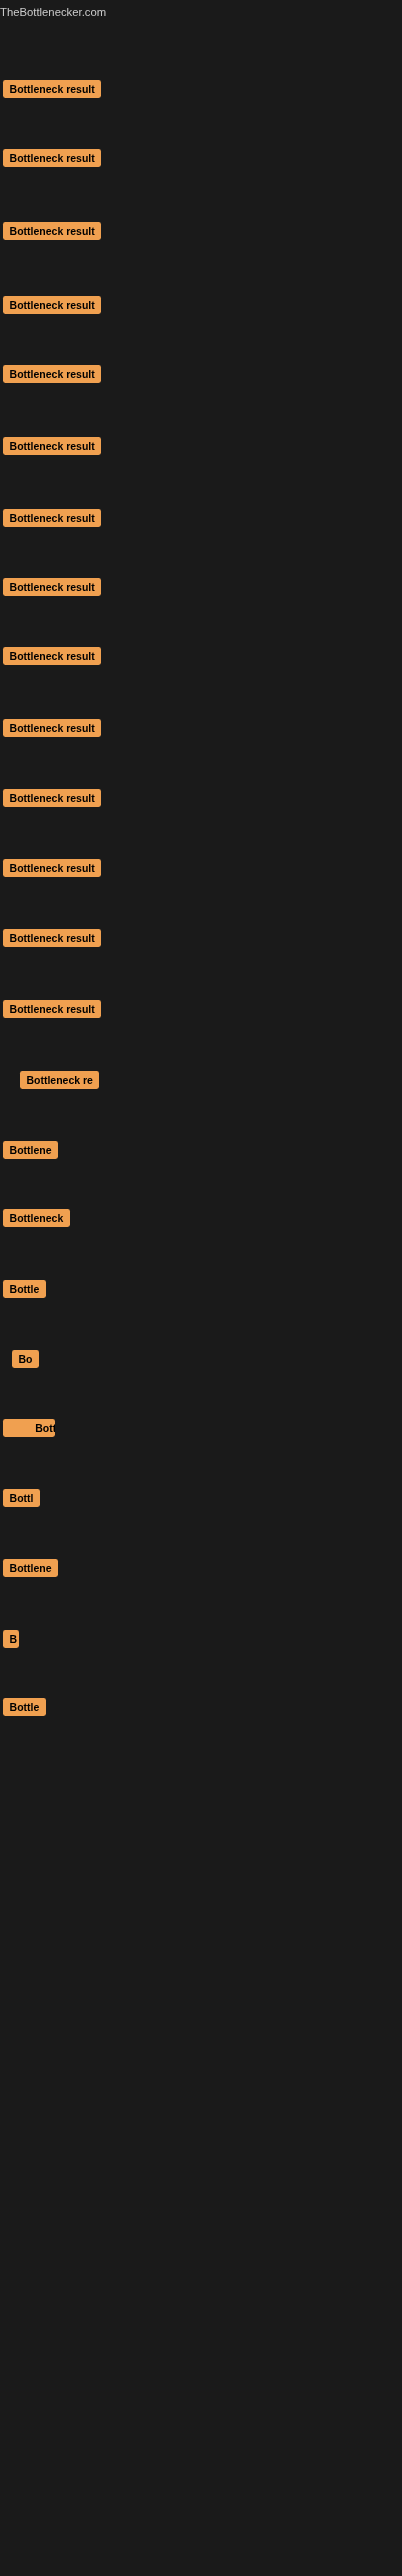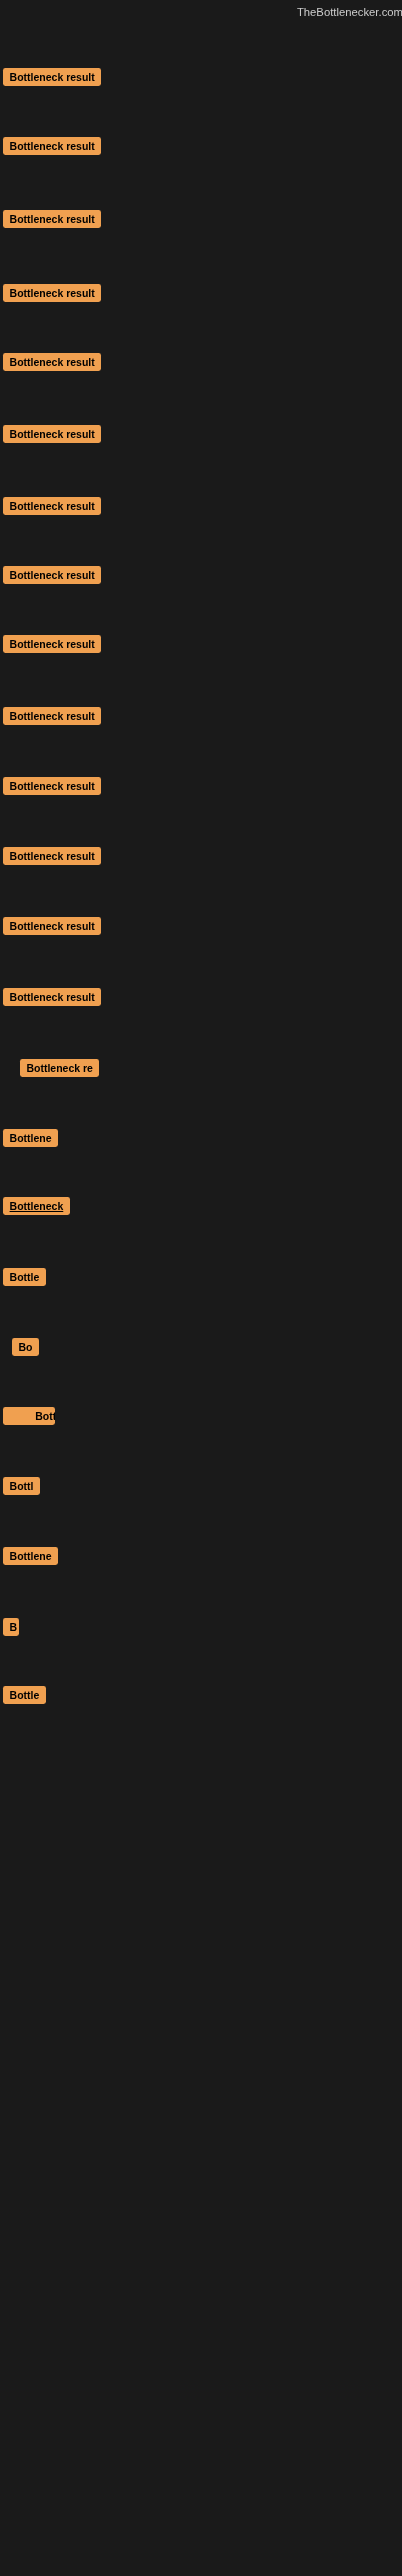--- a/index.html
+++ b/index.html
@@ -10,36 +10,37 @@
 
     body {
       width: 403px;
       min-height: 2576px;
       background-color: #1a1a1a;
       font-family: Arial, sans-serif;
       position: relative;
     }
 
     .site-title {
-      text-align: right;
+      text-align: left;
       color: #cccccc;
       font-size: 11.3px;
       padding: 6.4px 0 3.2px 0;
     }
 
     .bottleneck-badge {
       display: inline-block;
       background-color: #f0a050;
       color: #000000;
       font-size: 10.5px;
       font-weight: bold;
       padding: 3.2px 6.4px;
       border-radius: 2.4px;
       white-space: nowrap;
       overflow: hidden;
+      margin-top: 12px;
     }
   </style>
 </head>
 <body>
 
 <div>
   <div class="site-title">TheBottlenecker.com</div>
 </div>
 
 <div id="badges-container" style="position: relative; width: 100%; height: 2576px;">
@@ -52,21 +53,21 @@
     <div style="position: absolute; top: 475px; left: 3.2px;"><div class="bottleneck-badge" style="max-width: 127px;">Bottleneck result</div></div>
     <div style="position: absolute; top: 544px; left: 3.2px;"><div class="bottleneck-badge" style="max-width: 131px;">Bottleneck result</div></div>
     <div style="position: absolute; top: 613px; left: 3.2px;"><div class="bottleneck-badge" style="max-width: 128px;">Bottleneck result</div></div>
     <div style="position: absolute; top: 685px; left: 3.2px;"><div class="bottleneck-badge" style="max-width: 127px;">Bottleneck result</div></div>
     <div style="position: absolute; top: 755px; left: 3.2px;"><div class="bottleneck-badge" style="max-width: 125px;">Bottleneck result</div></div>
     <div style="position: absolute; top: 825px; left: 3.2px;"><div class="bottleneck-badge" style="max-width: 122px;">Bottleneck result</div></div>
     <div style="position: absolute; top: 895px; left: 3.2px;"><div class="bottleneck-badge" style="max-width: 119px;">Bottleneck result</div></div>
     <div style="position: absolute; top: 966px; left: 3.2px;"><div class="bottleneck-badge" style="max-width: 116px;">Bottleneck result</div></div>
     <div style="position: absolute; top: 1037px; left: 20px;"><div class="bottleneck-badge" style="max-width: 81px;">Bottleneck re</div></div>
     <div style="position: absolute; top: 1107px; left: 3.2px;"><div class="bottleneck-badge" style="max-width: 64px;">Bottlene</div></div>
-    <div style="position: absolute; top: 1175px; left: 3.2px;"><div class="bottleneck-badge" style="max-width: 72px; text-decoration: underline;">Bottleneck</div></div>
+    <div style="position: absolute; top: 1175px; left: 3.2px;"><div class="bottleneck-badge" style="max-width: 72px;">Bottleneck</div></div>
     <div style="position: absolute; top: 1246px; left: 3.2px;"><div class="bottleneck-badge" style="max-width: 52px;">Bottle</div></div>
     <div style="position: absolute; top: 1316px; left: 12px;"><div class="bottleneck-badge" style="max-width: 28px;">Bo</div></div>
     <div style="position: absolute; top: 1385px; left: 3.2px;"><div class="bottleneck-badge" style="max-width: 52px; padding-left: 32px;">Bottler</div></div>
     <div style="position: absolute; top: 1455px; left: 3.2px;"><div class="bottleneck-badge" style="max-width: 44px;">Bottl</div></div>
     <div style="position: absolute; top: 1525px; left: 3.2px;"><div class="bottleneck-badge" style="max-width: 60px;">Bottlene</div></div>
     <div style="position: absolute; top: 1596px; left: 3.2px;"><div class="bottleneck-badge" style="max-width: 16px;">B</div></div>
     <div style="position: absolute; top: 1664px; left: 3.2px;"><div class="bottleneck-badge" style="max-width: 48px;">Bottle</div></div>
   </div>
 
 

